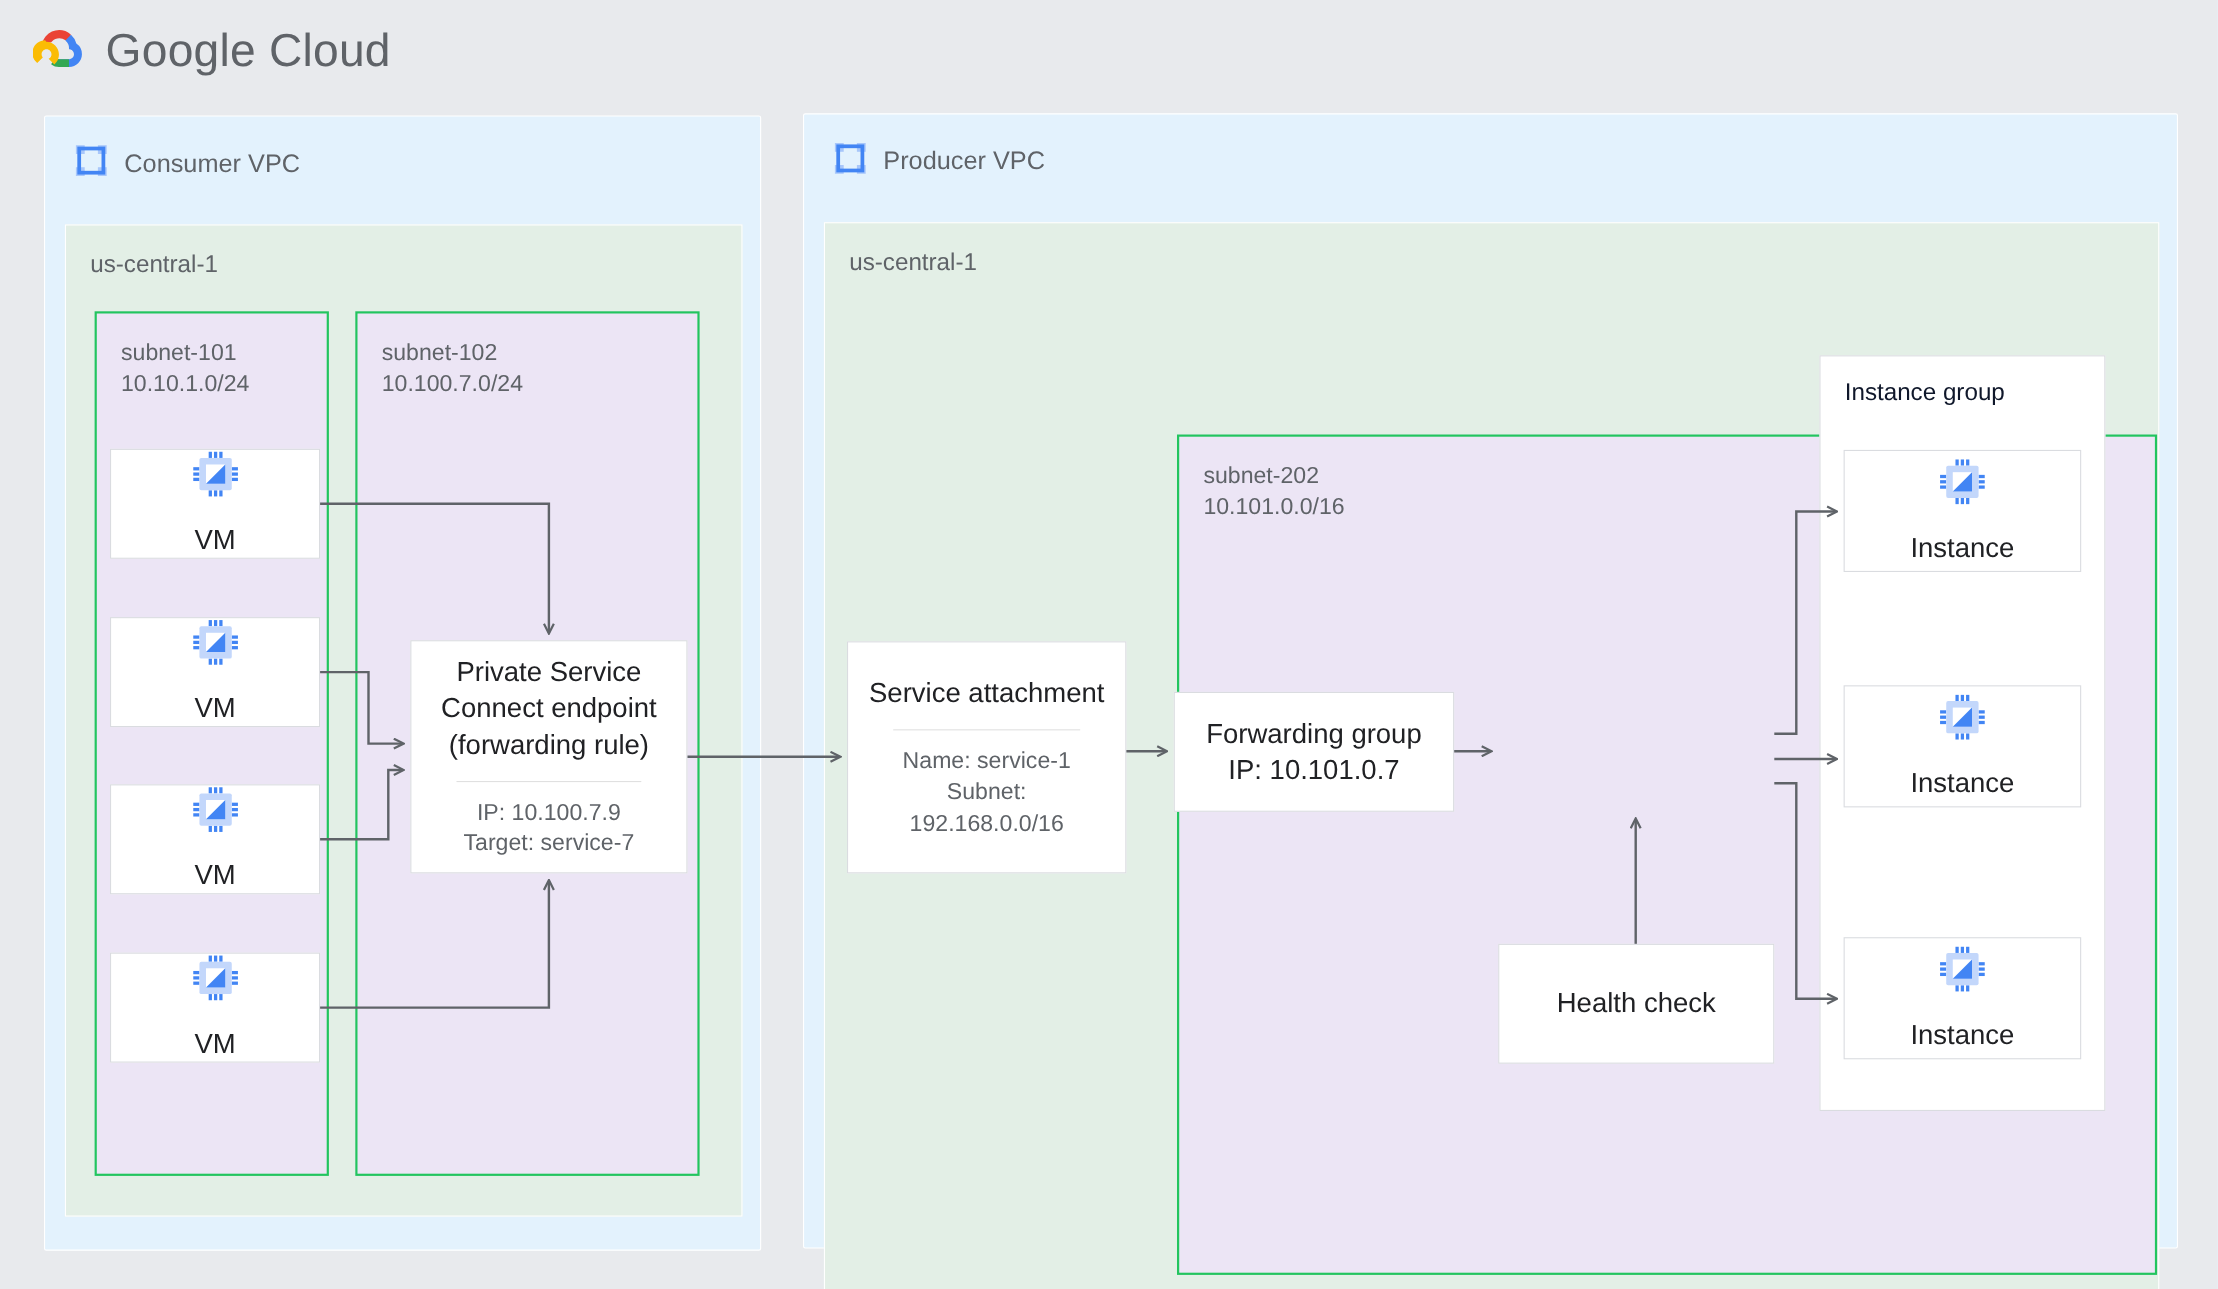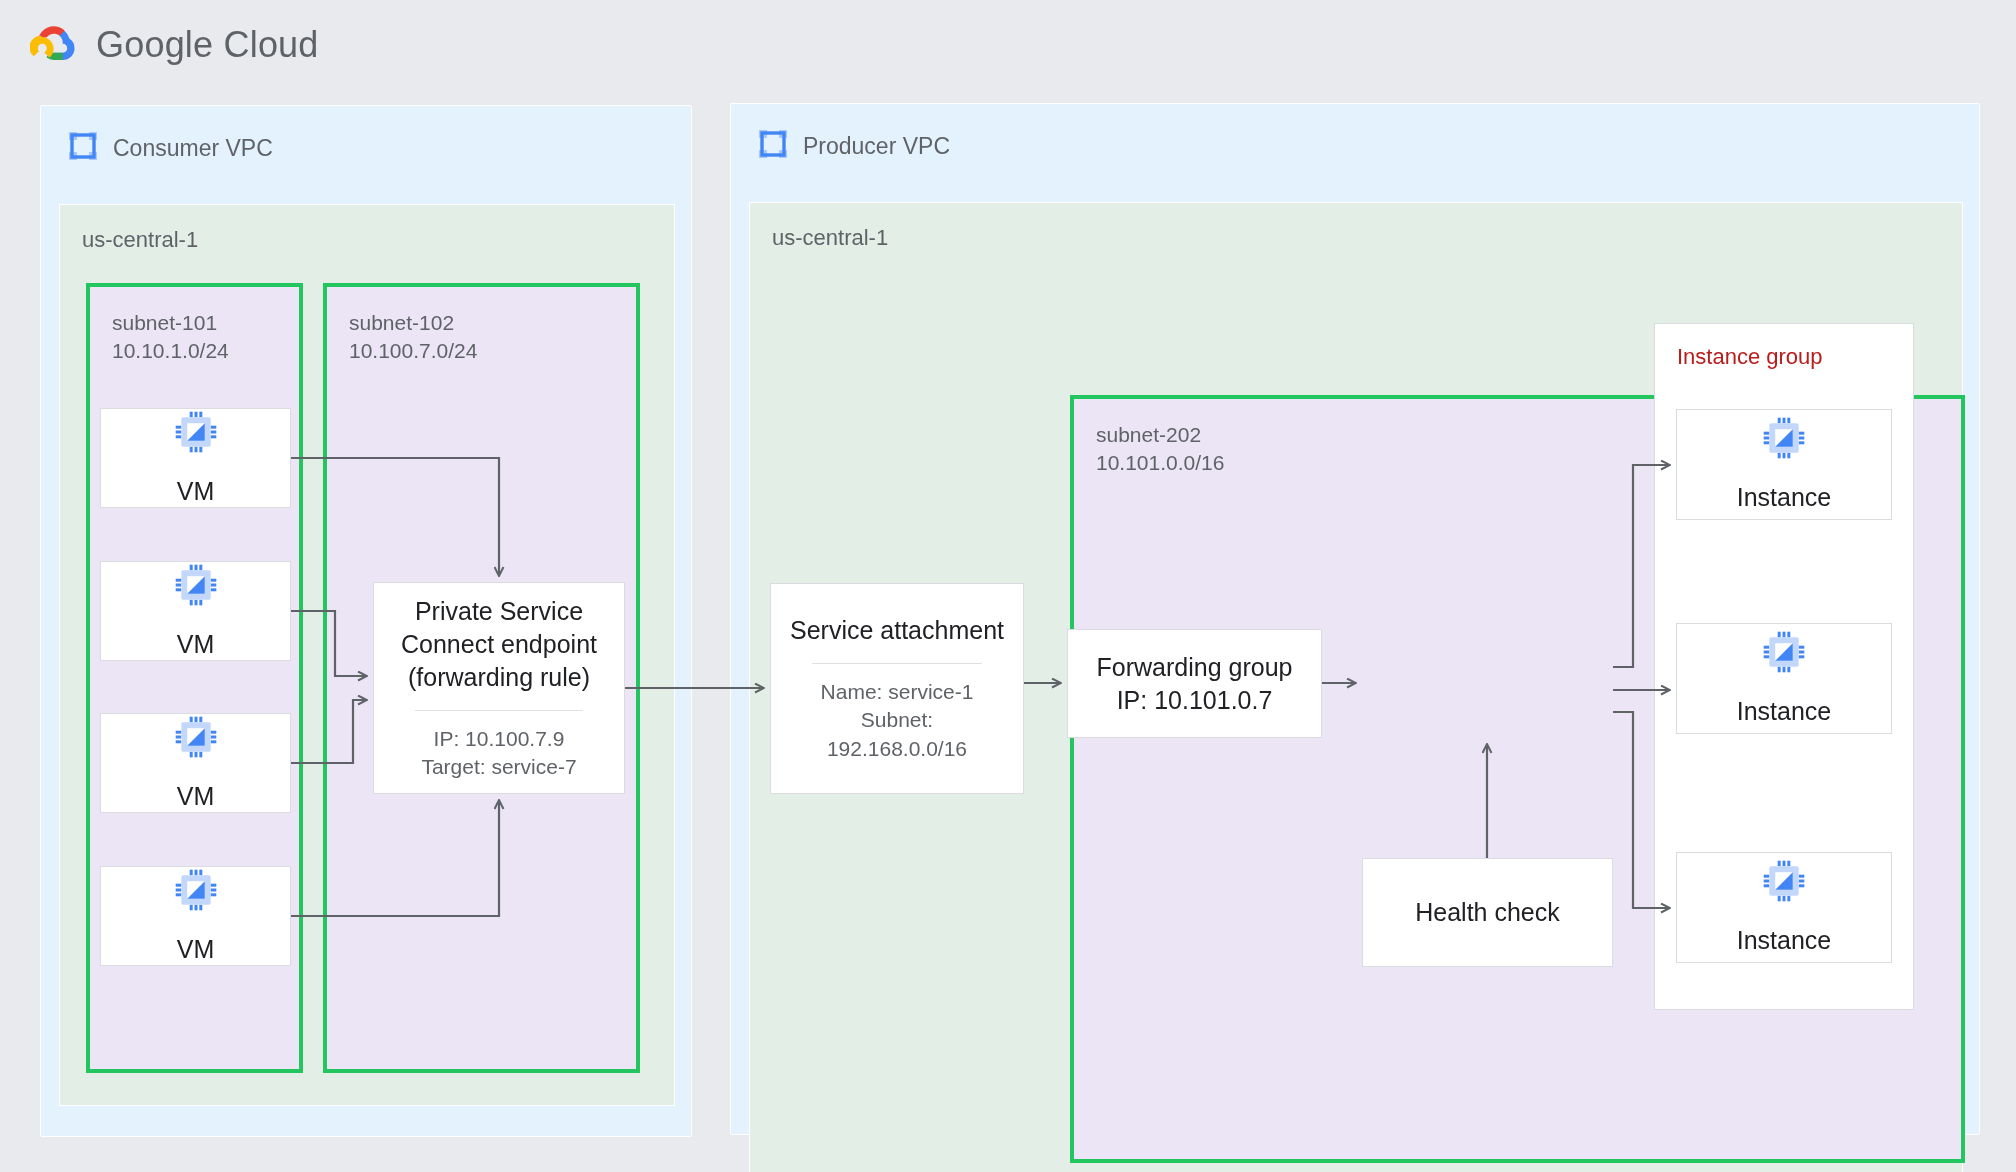--- a/index.html
+++ b/index.html
@@ -7,21 +7,21 @@
     width:2016px;height:1172px;
     background:#e8eaed;
     font-family:"Liberation Sans","DejaVu Sans",sans-serif;
     overflow:hidden;
     position:relative;
   }
   .canvas{position:relative;width:2016px;height:1172px;}
 
   
   .brand{position:absolute;left:30px;top:22px;display:flex;align-items:center;gap:16px;}
-  .brand-text{font-size:36px;color:#5f6368;letter-spacing:0.2px;}
+  .brand-text{font-size:42px;color:#5f6368;letter-spacing:0.2px;}
 
   
   .vpc{
     position:absolute;
     background:#e3f2fd;
     border:1px solid #ffffff;
     border-radius:2px;
   }
   .vpc-head{position:absolute;left:26px;top:24px;display:flex;align-items:center;gap:14px;}
   .vpc-title{font-size:23px;color:#5f6368;}
@@ -29,21 +29,21 @@
   .region{
     position:absolute;
     background:#e3efe6;
     border:1px solid #ffffff;
   }
   .region-label{position:absolute;left:22px;top:22px;font-size:22px;color:#5f6368;}
 
   .subnet{
     position:absolute;
     background:#ece5f5;
-    border:4px solid #22c55e;
+    border:2px solid #22c55e;
   }
   .subnet-label{position:absolute;left:22px;top:22px;font-size:21px;color:#5f6368;line-height:1.32;white-space:pre-line;}
 
   
   .node{
     position:absolute;
     background:#ffffff;
     border:1px solid #dadce0;
     box-sizing:border-box;
     display:flex;
@@ -57,21 +57,21 @@
 
   .vm-node{flex-direction:column;gap:20px;}
   .vm-label{font-size:25px;color:#202124;}
 
   .group-box{
     position:absolute;
     background:#ffffff;
     border:1px solid #dadce0;
     box-sizing:border-box;
   }
-  .group-label{position:absolute;left:22px;top:20px;font-size:22px;color:#b91c1c;}
+  .group-label{position:absolute;left:22px;top:20px;font-size:22px;color:#0f172a;}
 
   svg.wires{position:absolute;left:0;top:0;width:2016px;height:1172px;pointer-events:none;}
 </style>
 </head>
 <body>
 
 <div class="canvas">
 
   <div class="brand">
     <span>

